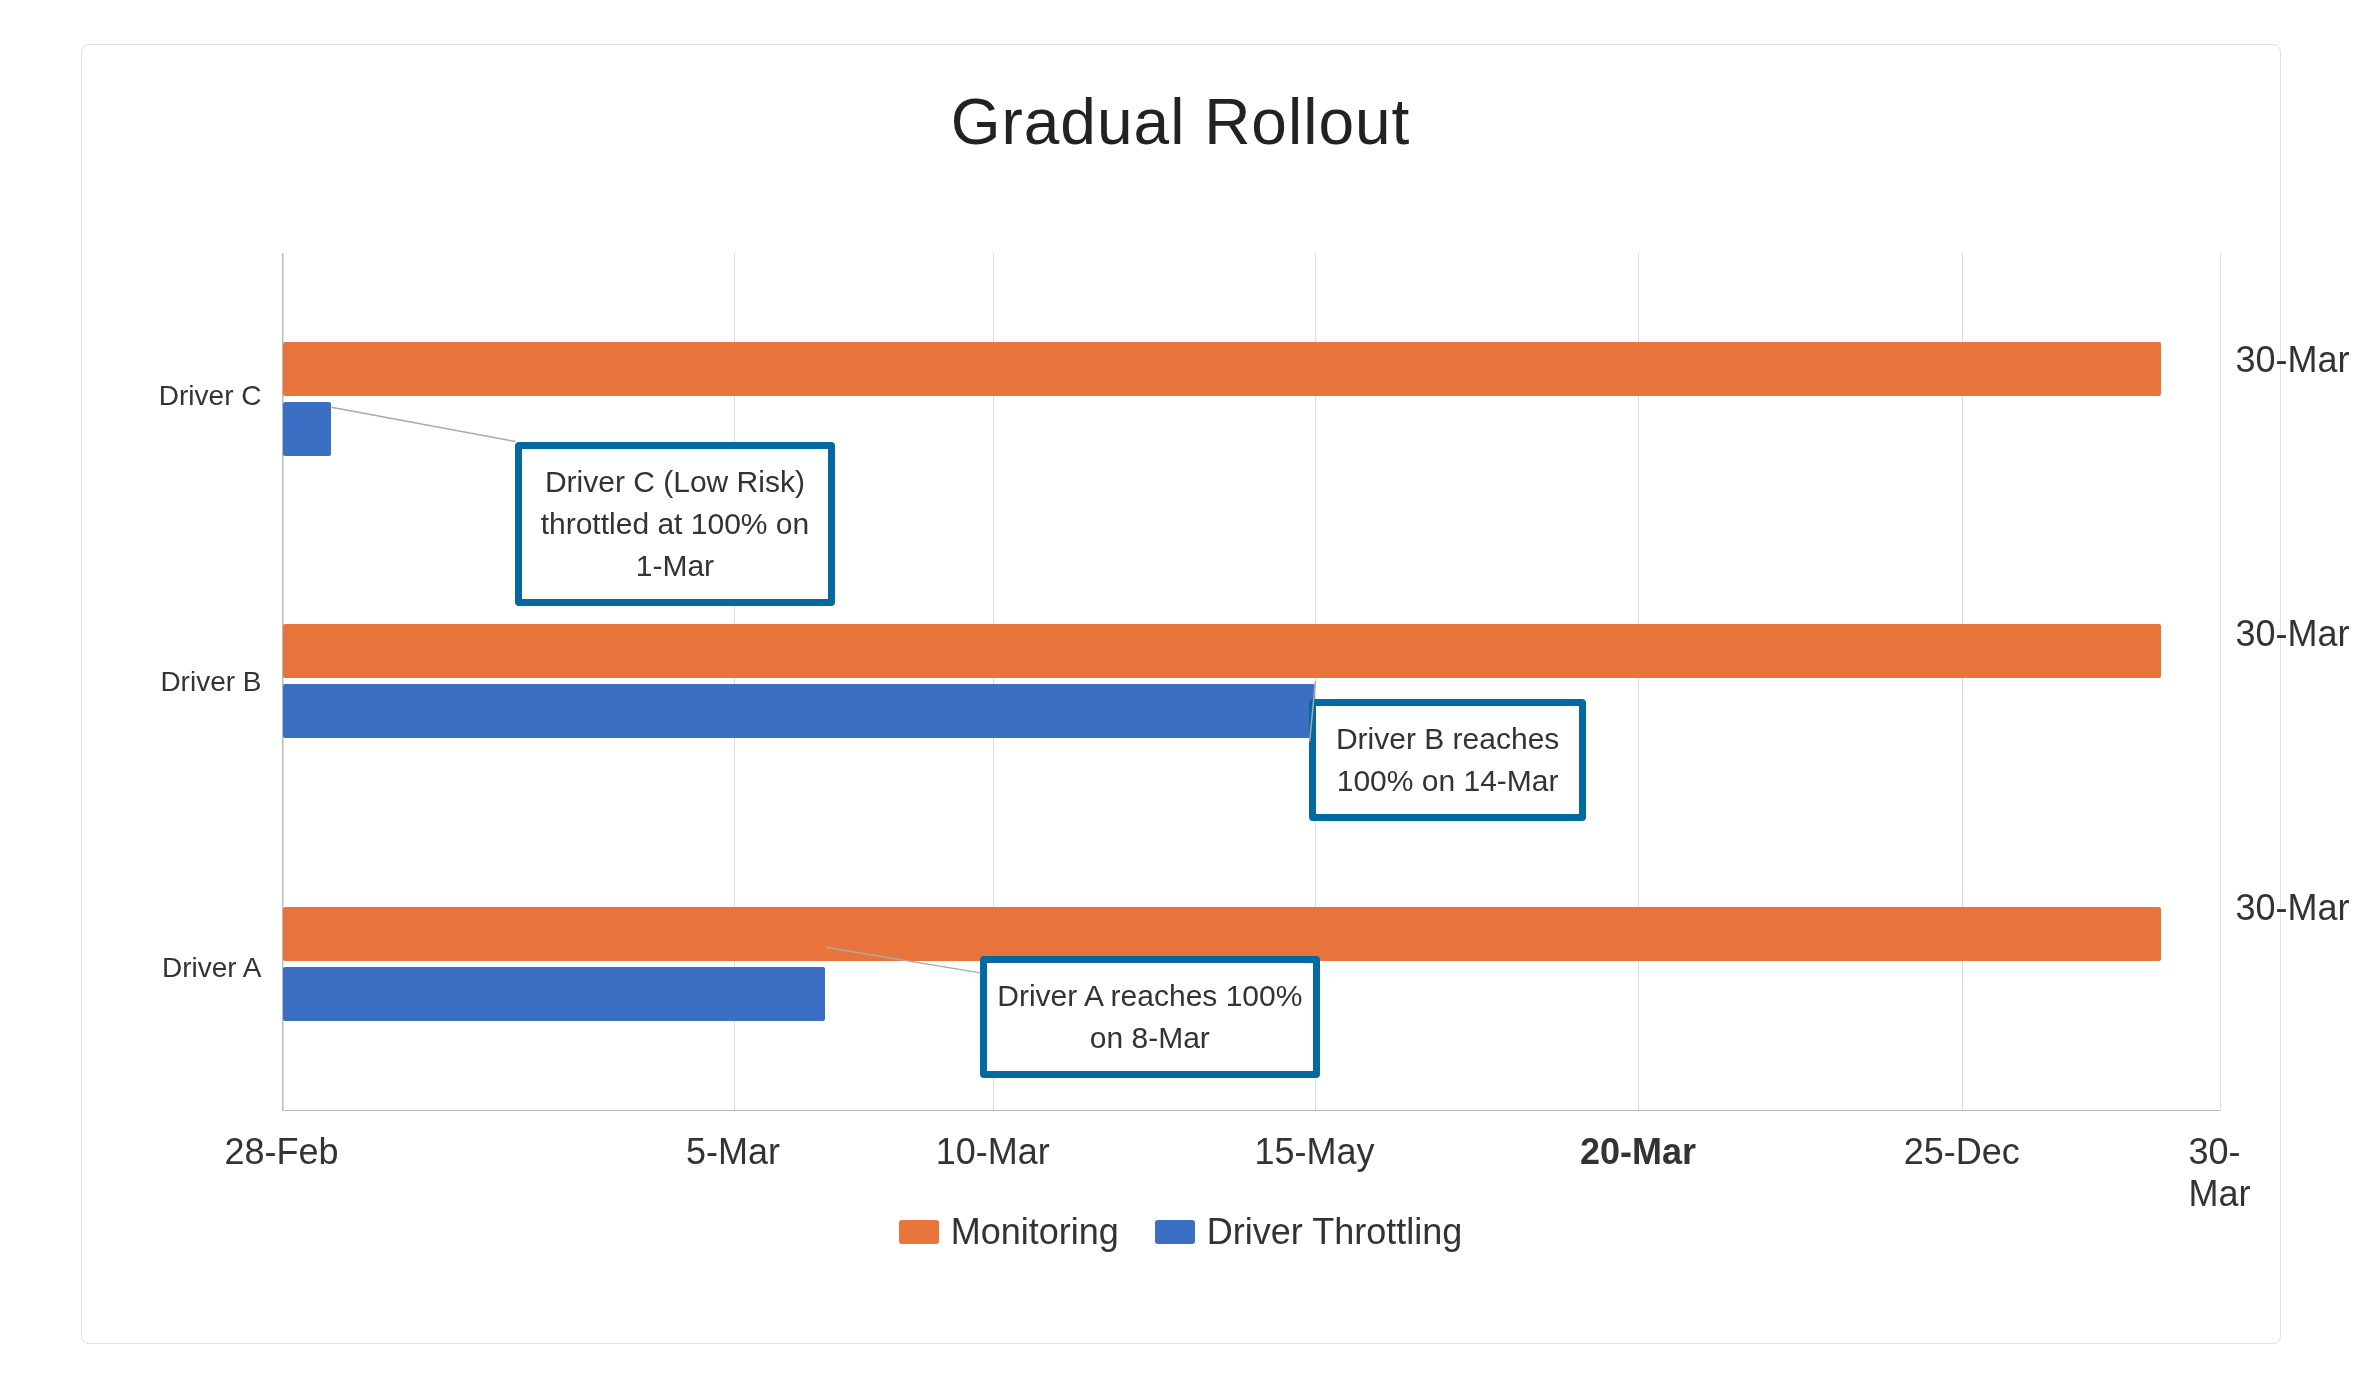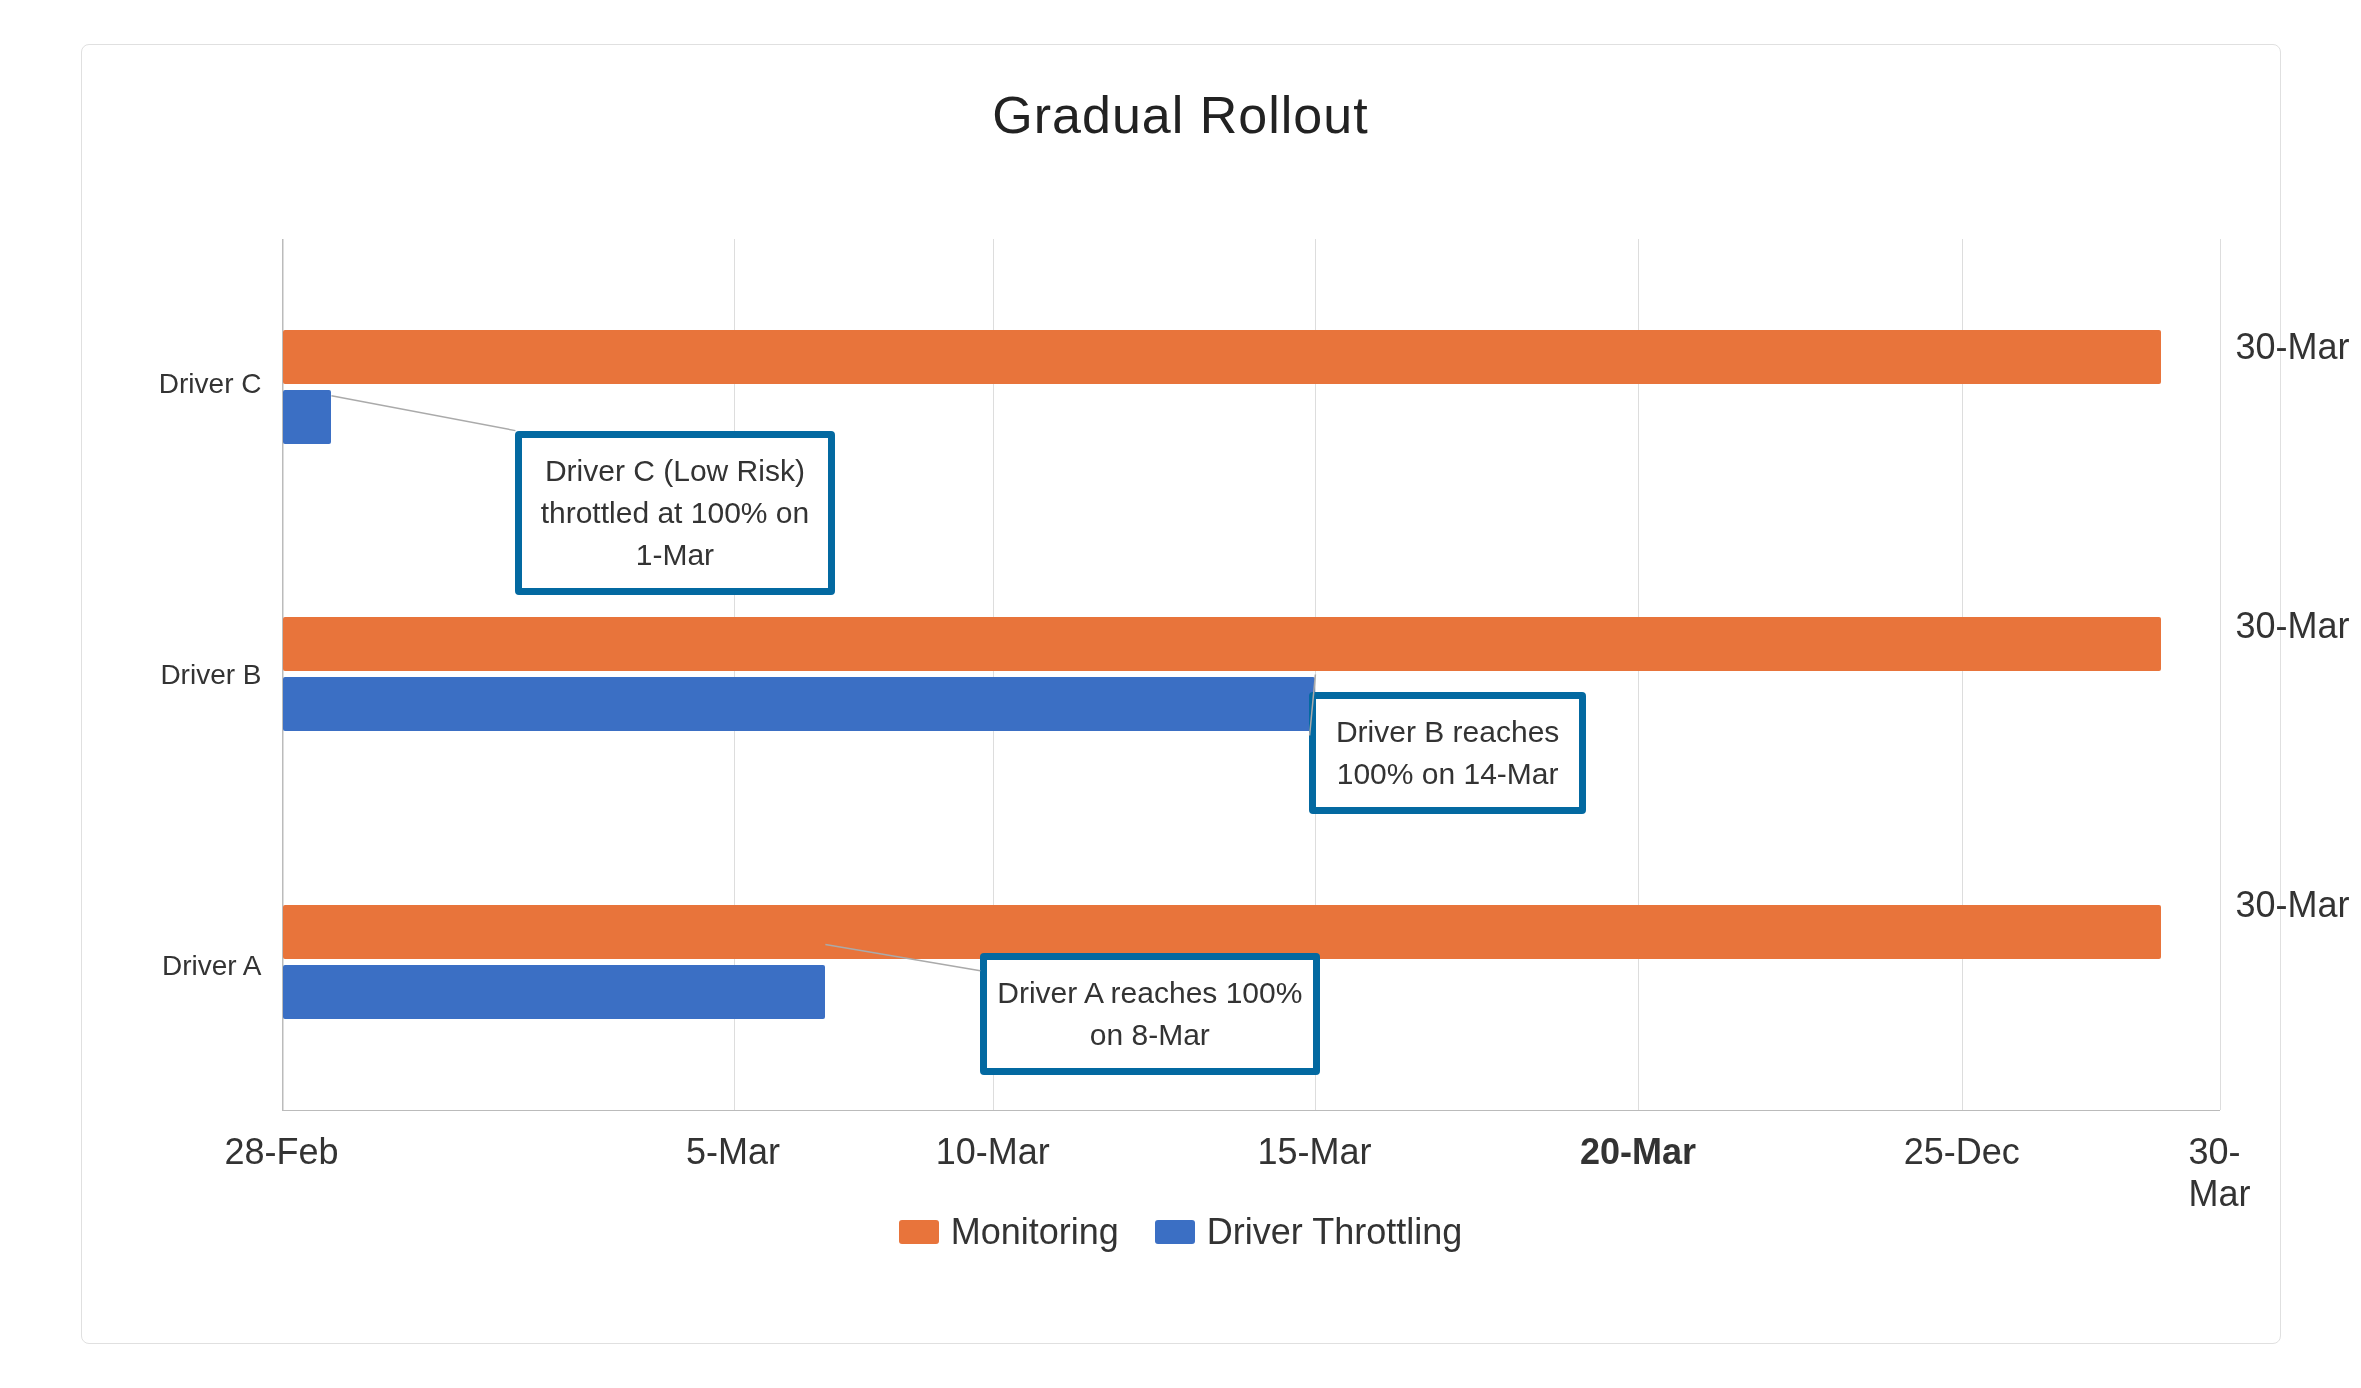--- a/index.html
+++ b/index.html
@@ -18,21 +18,21 @@
       background: #fff;
       border: 1px solid #e0e0e0;
       border-radius: 8px;
       padding: 40px 60px 80px 60px;
       position: relative;
       display: flex;
       flex-direction: column;
     }
     .chart-title {
       text-align: center;
-      font-size: 52px;
+      font-size: 64px;
       font-weight: 400;
       color: #222;
       margin-bottom: 94px;
       letter-spacing: 1px;
     }
     .chart-body {
       display: flex;
       flex: 1;
       position: relative;
     }
@@ -228,21 +228,21 @@
 
           <line x1="36%" y1="84%" x2="28%" y2="81%" stroke="#aaa" stroke-width="1.5"></line>
         </svg>
 
       </div>
 
       <div class="x-axis">
         <div class="x-label" style="left:0%;">28-Feb</div>
         <div class="x-label" style="left:23.3%;">5-Mar</div>
         <div class="x-label" style="left:36.7%;">10-Mar</div>
-        <div class="x-label" style="left:53.3%;">15-Mar</div>
+        <div class="x-label" style="left:53.3%;">15-May</div>
         <div class="x-label" style="left:70%;font-weight:bold;">20-Mar</div>
         <div class="x-label" style="left:86.7%;">25-Dec</div>
         <div class="x-label" style="left:100%;">30-Mar</div>
       </div>
     </div>
   </div>
 
   <div class="legend">
     <div class="legend-item">
       <div class="legend-swatch" style="background:#E8743B;"></div>

